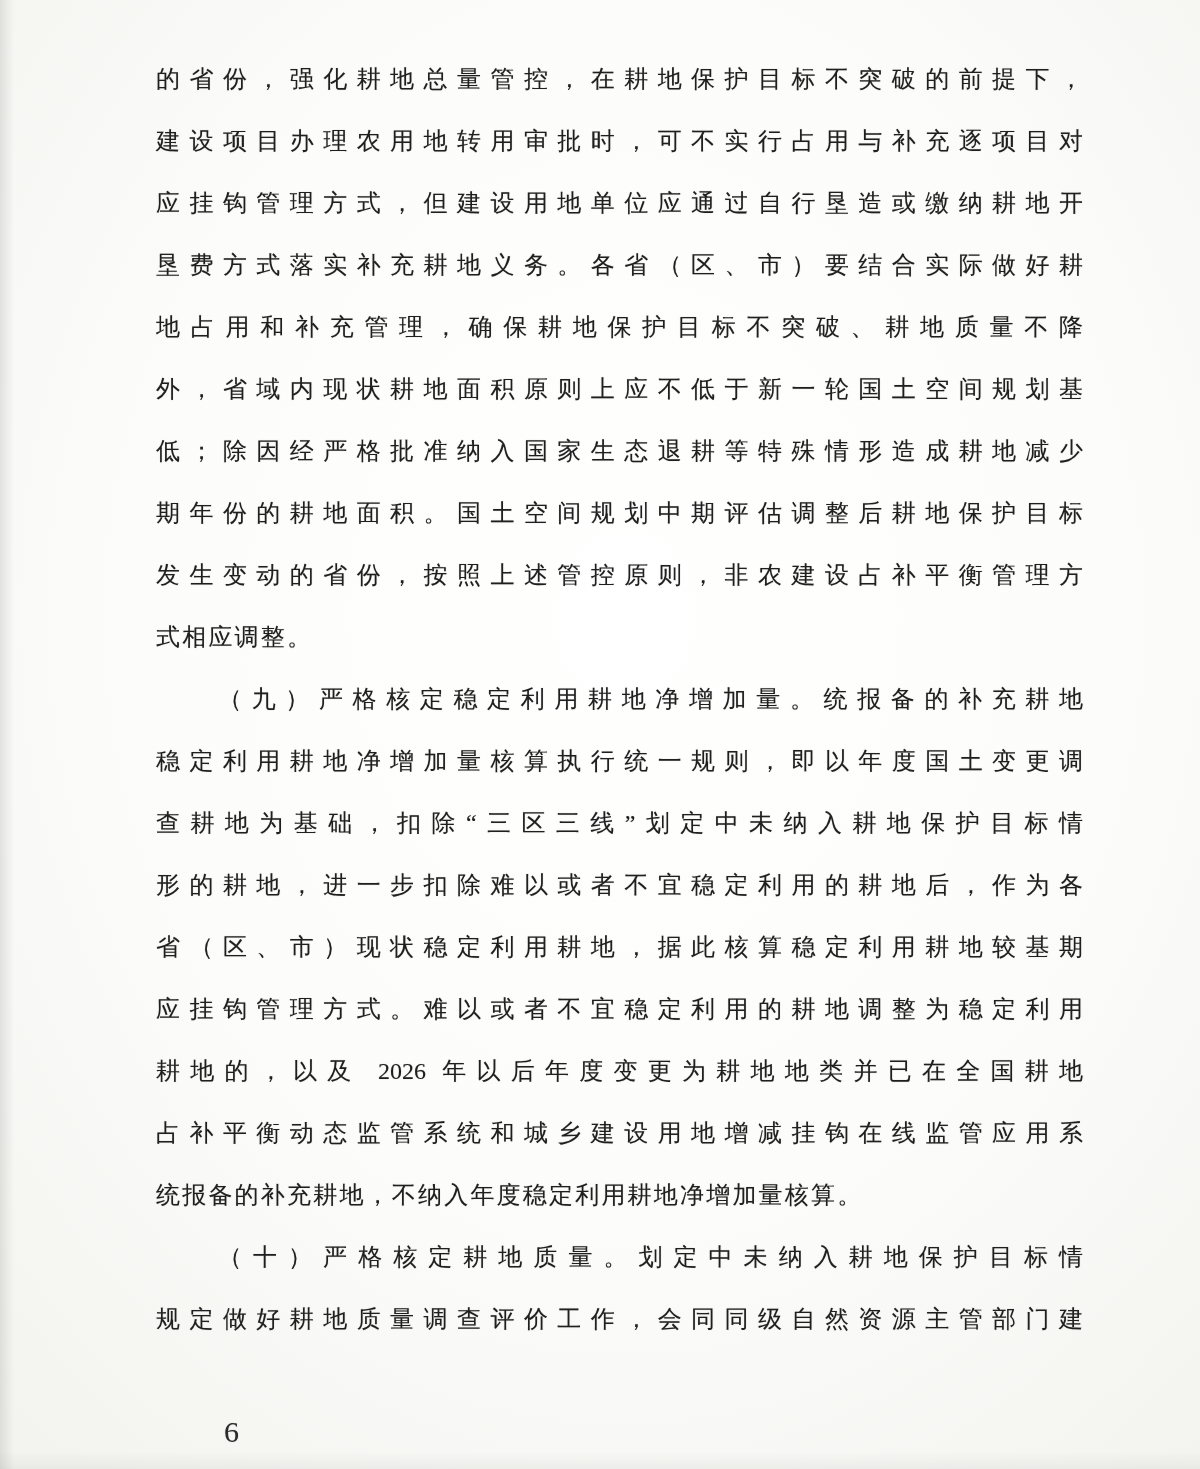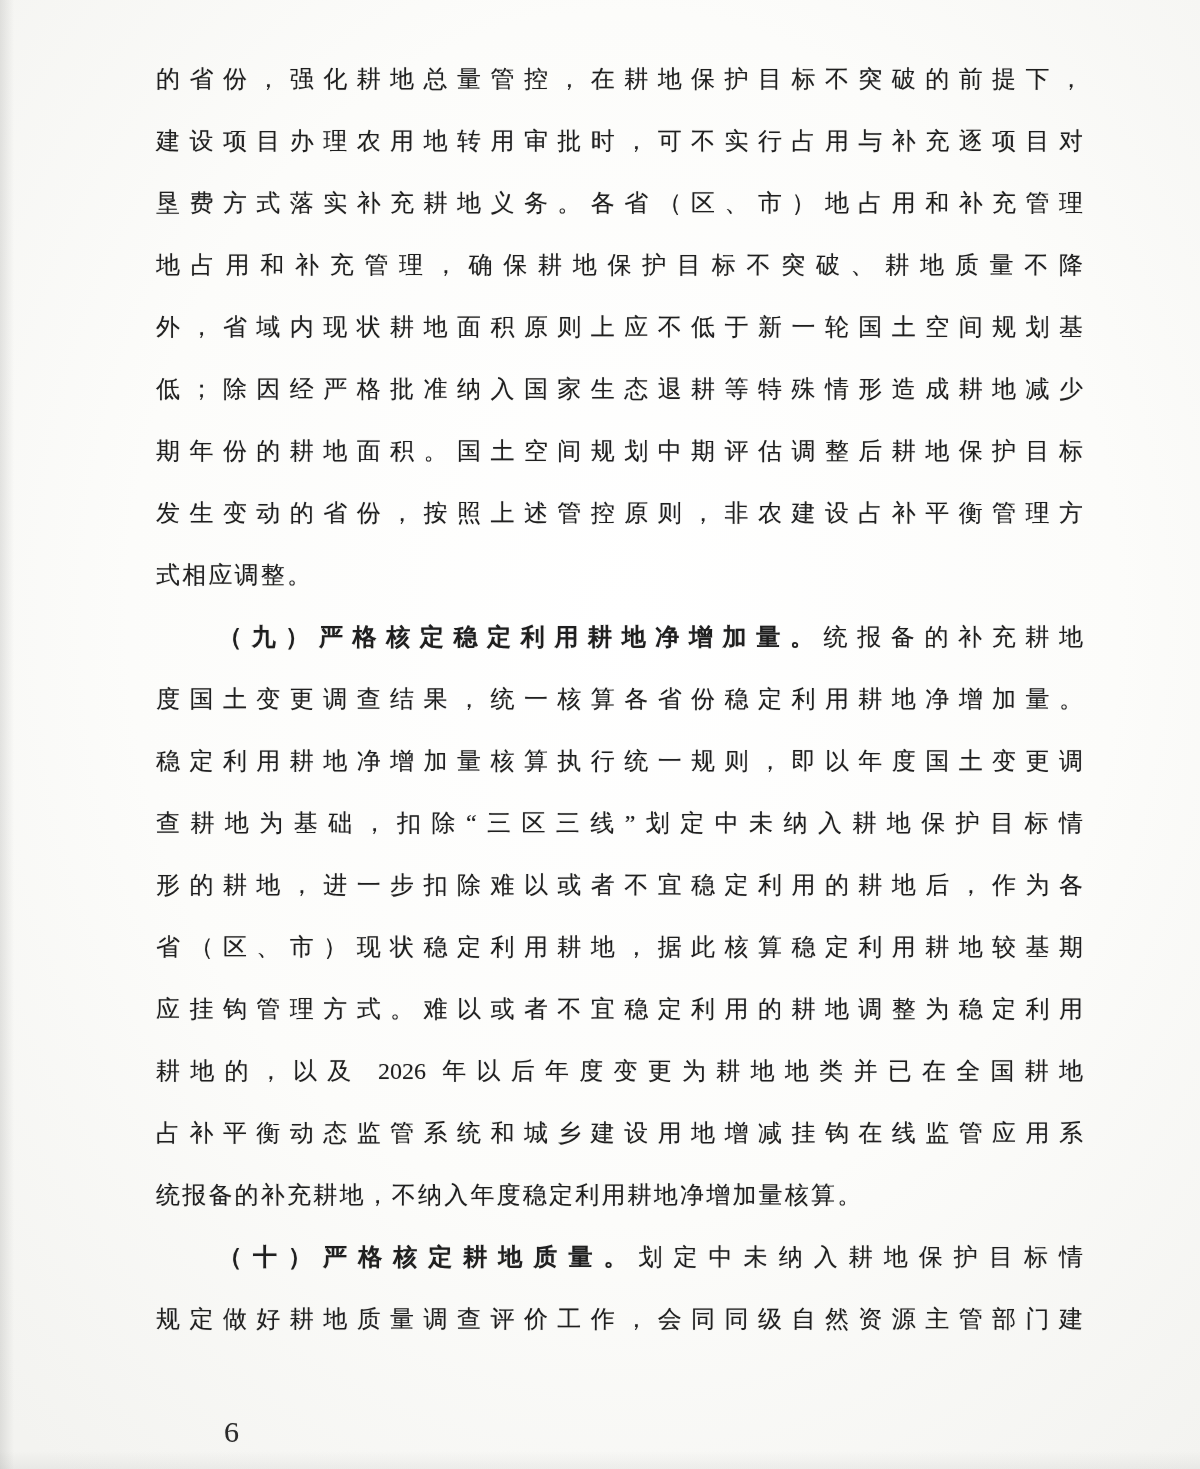--- a/index.html
+++ b/index.html
@@ -39,21 +39,21 @@
   .line.natural {
     text-align: center;
     text-align-last: left;
     letter-spacing: 2.2px;
     white-space: nowrap;
   }
   .line.indent {
     text-indent: 62px;
   }
   .head-bold {
-    font-weight: 700;
+    font-weight: 400;
   }
   .page-number {
     position: absolute;
     top: 1404px;
     left: 148px;
     width: 927px;
     height: 56px;
     line-height: 56px;
     padding-left: 76px;
     font-size: 30px;
@@ -63,29 +63,29 @@
     text-shadow: 0 0 1px rgba(45,45,45,0.3);
   }
 </style>
 </head>
 <body>
 
 <div class="page">
   <div class="text-block">
     <div class="line"><span>的省份，强化耕地总量管控，在耕地保护目标不突破的前提下，</span></div>
     <div class="line"><span>建设项目办理农用地转用审批时，可不实行占用与补充逐项目对</span></div>
-    <div class="line"><span>垦费方式落实补充耕地义务。各省（区、市）地占用和补充管理</span></div>
+    <div class="line"><span>应挂钩管理方式，但建设用地单位应通过自行垦造或缴纳耕地开</span></div>
+    <div class="line"><span>垦费方式落实补充耕地义务。各省（区、市）要结合实际做好耕</span></div>
     <div class="line"><span>地占用和补充管理，确保耕地保护目标不突破、耕地质量不降</span></div>
     <div class="line"><span>外，省域内现状耕地面积原则上应不低于新一轮国土空间规划基</span></div>
     <div class="line"><span>低；除因经严格批准纳入国家生态退耕等特殊情形造成耕地减少</span></div>
     <div class="line"><span>期年份的耕地面积。国土空间规划中期评估调整后耕地保护目标</span></div>
     <div class="line"><span>发生变动的省份，按照上述管控原则，非农建设占补平衡管理方</span></div>
     <div class="line natural"><span>式相应调整。</span></div>
     <div class="line indent"><span class="head-bold">（九）严格核定稳定利用耕地净增加量。</span><span>统报备的补充耕地</span></div>
-    <div class="line"><span>度国土变更调查结果，统一核算各省份稳定利用耕地净增加量。</span></div>
     <div class="line"><span>稳定利用耕地净增加量核算执行统一规则，即以年度国土变更调</span></div>
     <div class="line"><span>查耕地为基础，扣除“三区三线”划定中未纳入耕地保护目标情</span></div>
     <div class="line"><span>形的耕地，进一步扣除难以或者不宜稳定利用的耕地后，作为各</span></div>
     <div class="line"><span>省（区、市）现状稳定利用耕地，据此核算稳定利用耕地较基期</span></div>
     <div class="line"><span>应挂钩管理方式。难以或者不宜稳定利用的耕地调整为稳定利用</span></div>
     <div class="line"><span>耕地的，以及 2026 年以后年度变更为耕地地类并已在全国耕地</span></div>
     <div class="line"><span>占补平衡动态监管系统和城乡建设用地增减挂钩在线监管应用系</span></div>
     <div class="line natural"><span>统报备的补充耕地，不纳入年度稳定利用耕地净增加量核算。</span></div>
     <div class="line indent"><span class="head-bold">（十）严格核定耕地质量。</span><span>划定中未纳入耕地保护目标情</span></div>
     <div class="line"><span>规定做好耕地质量调查评价工作，会同同级自然资源主管部门建</span></div>

